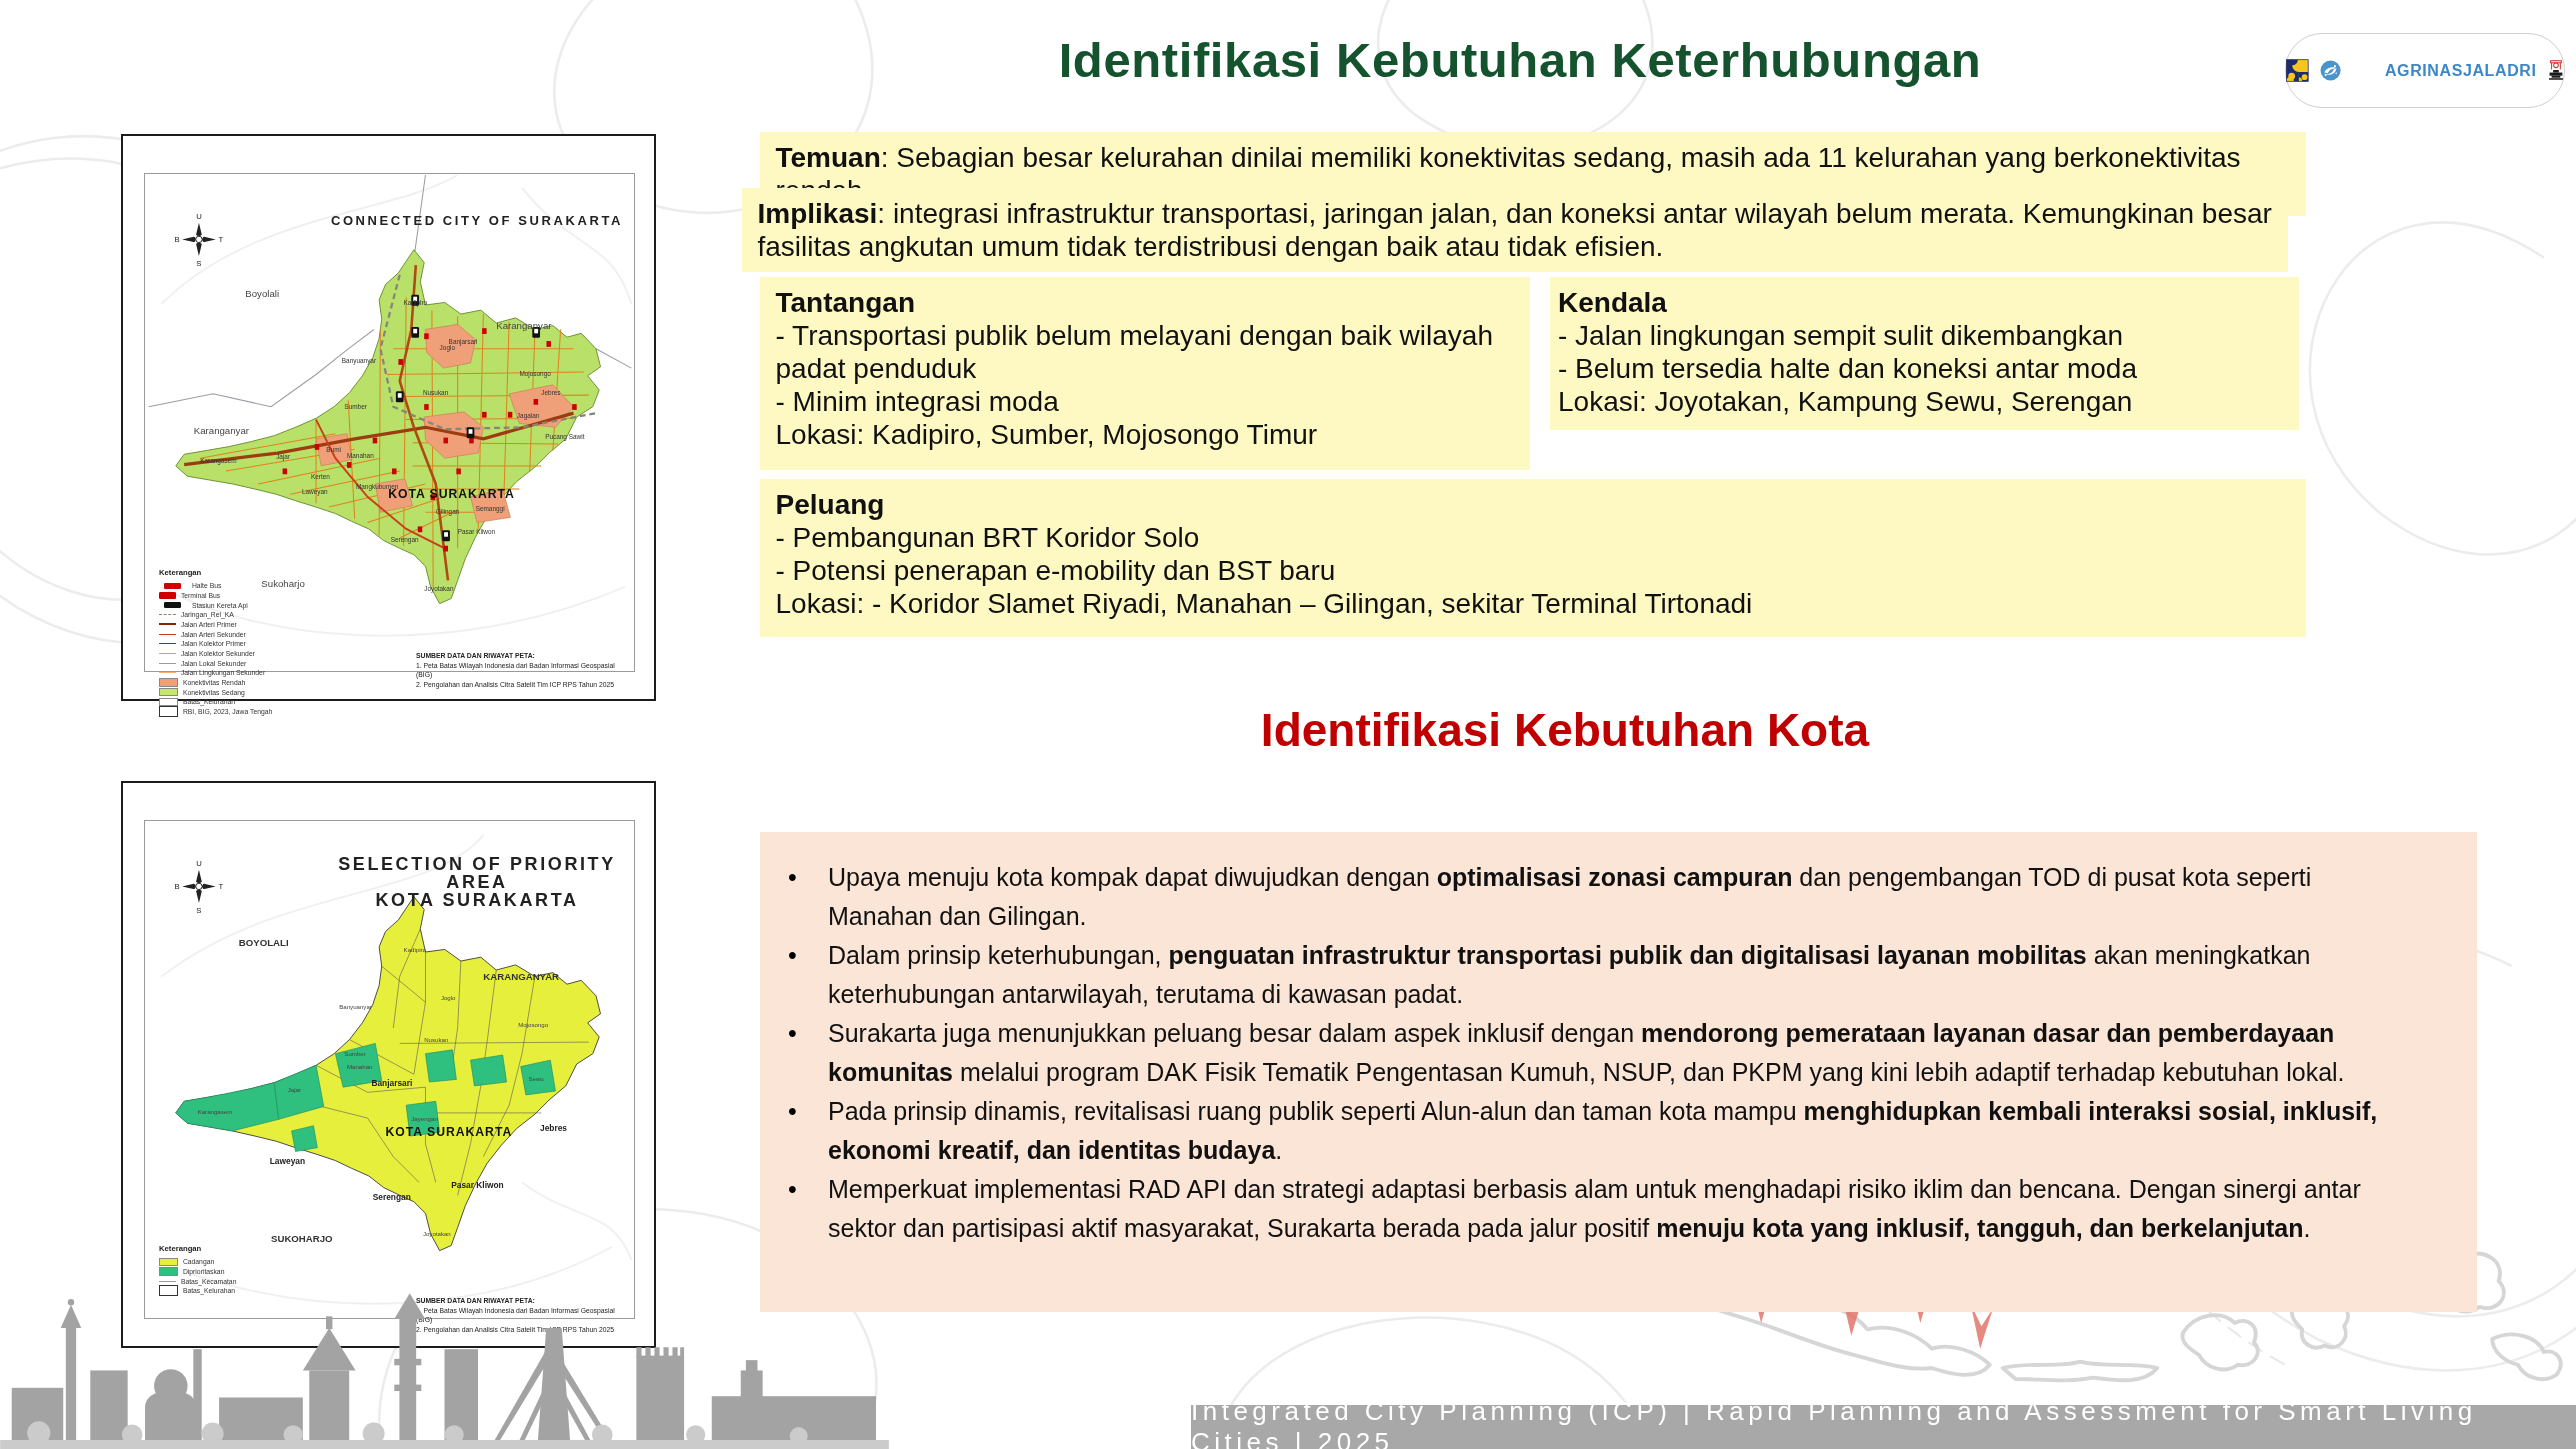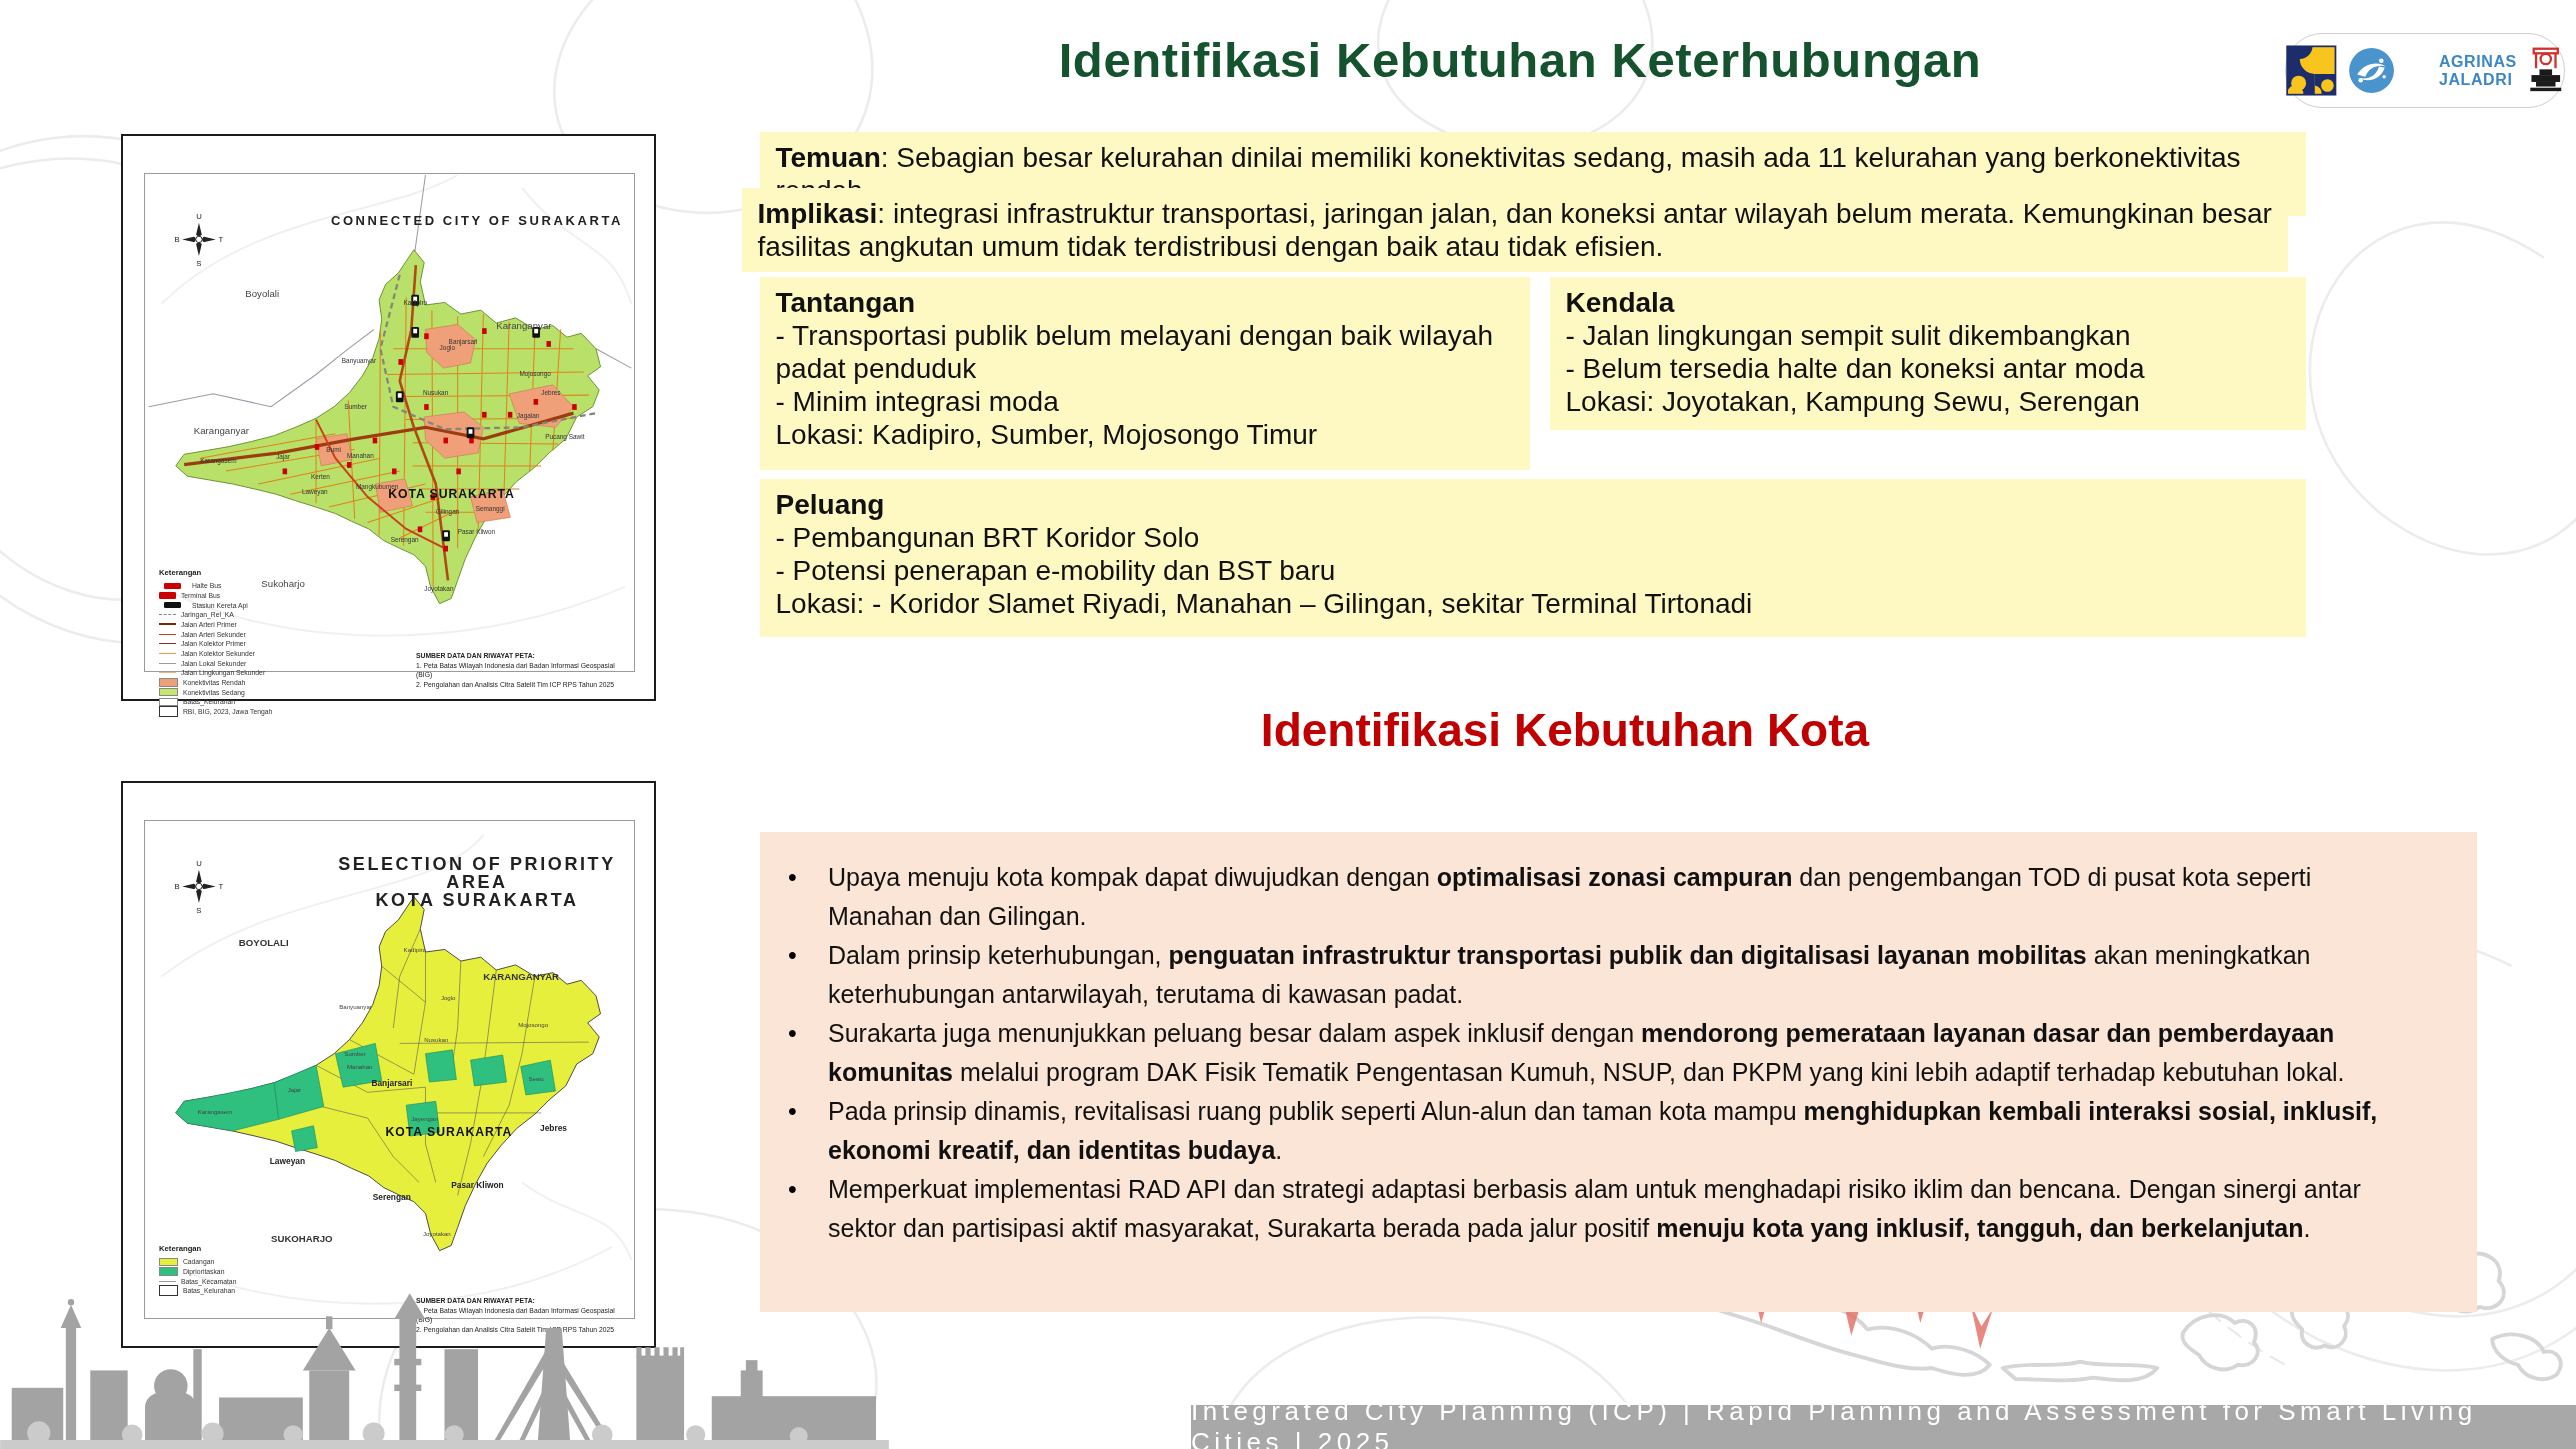--- a/index.html
+++ b/index.html
@@ -6,29 +6,29 @@
   body{width:2576px;height:1449px;position:relative;overflow:hidden;background:#ffffff;
        font-family:"Liberation Sans","DejaVu Sans",sans-serif;}
   .abs{position:absolute;}
   
   #bg-contours{left:0;top:0;width:2576px;height:1449px;z-index:0;}
   
   #main-title{left:760px;top:32px;width:1520px;text-align:center;
       font-size:49px;font-weight:bold;color:#14532d;letter-spacing:0.6px;z-index:5;}
   #logo-pill{left:2285px;top:33px;width:278px;height:73px;background:#fff;border:1.3px solid #cfcfcf;
       border-radius:37px;display:flex;align-items:center;justify-content:center;gap:11.6px;z-index:6;}
-  .agrinas-text{display:flex;flex-direction:column;line-height:17.4px;margin-left:32px;}
+  .agrinas-text{display:flex;flex-direction:row;line-height:17.4px;margin-left:32px;}
   .agrinas-text span{font-size:16px;font-weight:bold;color:#3c87c6;letter-spacing:0.6px;}
   
   .beige{background:#fef9c3;padding:9px 15.5px;font-size:28px;line-height:33px;color:#111;z-index:5;}
   .beige b{font-weight:bold;}
   #box-temuan{left:760px;top:132px;width:1515px;}
   #box-implikasi{left:742px;top:188px;width:1515px;}
   #box-tantangan{left:760px;top:277px;width:739px;height:175px;}
-  #box-kendala{left:1550px;top:277px;width:725px;height:135px;}
+  #box-kendala{left:1550px;top:277px;width:725px;height:135px;padding-left:8px;}
   #box-peluang{left:760px;top:479px;width:1515px;height:140px;}
   .box-title{font-weight:bold;}
   
   #kota-title{left:760px;top:703px;width:1610px;text-align:center;
       font-size:46px;font-weight:bold;color:#c00000;z-index:5;}
   
   #bullet-panel{left:760px;top:832px;width:1717px;min-height:480px;background:#fbe5d6;
       box-sizing:border-box;padding:26px 71px 26px 28px;z-index:5;}
   .bullet{display:flex;align-items:flex-start;}
   .bullet .dot{width:40px;flex:0 0 40px;font-size:25px;line-height:39px;}

